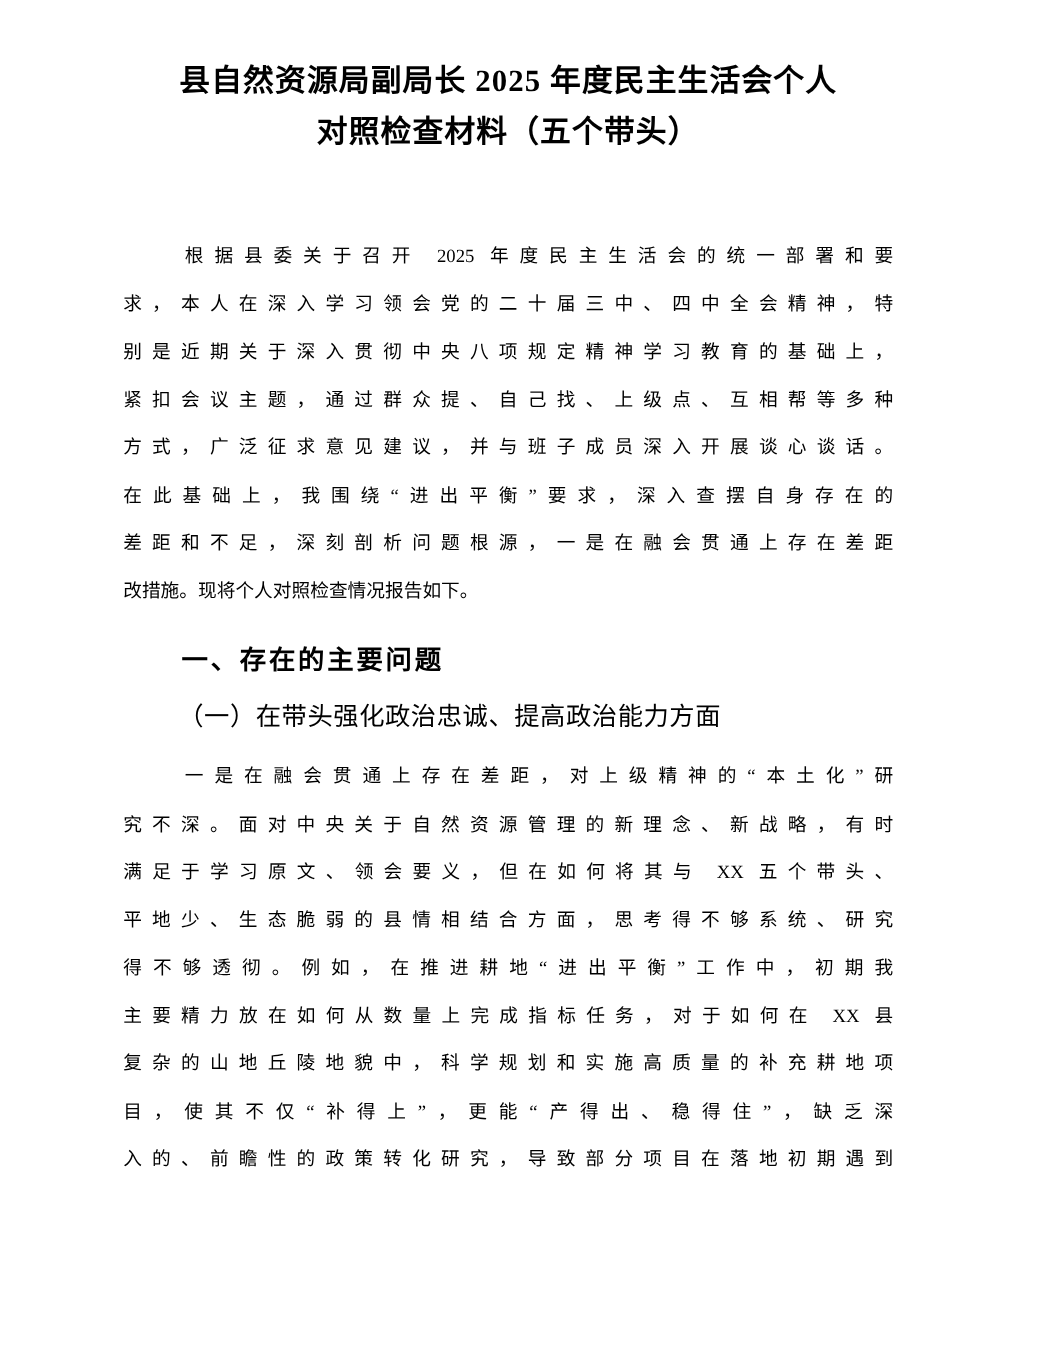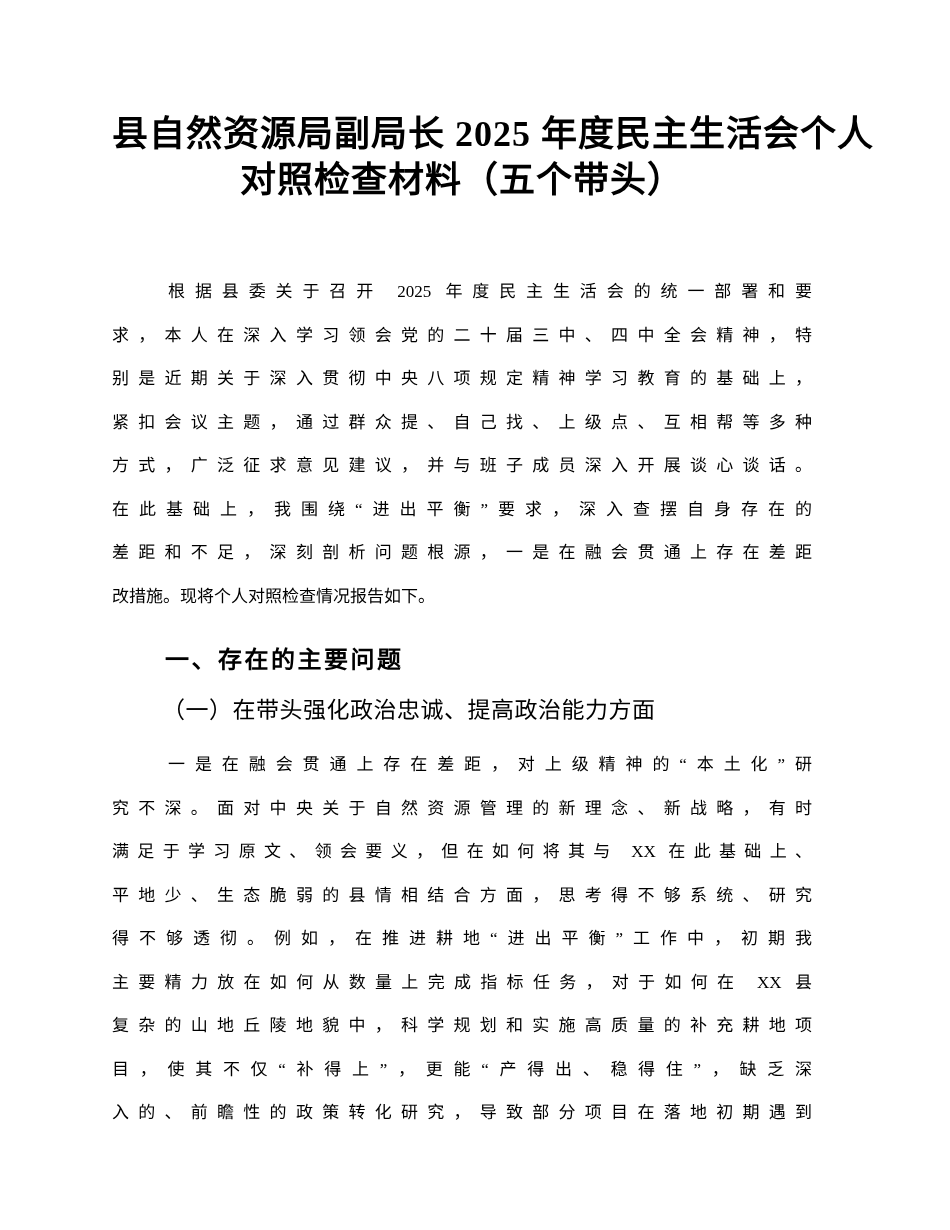--- a/index.html
+++ b/index.html
@@ -12,23 +12,23 @@
     height: 1230px;
     overflow: hidden;
     color: #000000;
     font-family: "Liberation Serif", "DejaVu Serif", serif;
   }
   .page {
     margin-left: 112px;
     width: 700px;
   }
   .doc-title {
-    padding-top: 111px;
+    padding-top: 52px;
     font-weight: 700;
-    font-size: 36px;
+    font-size: 28px;
     line-height: 46px;
     text-align: center;
     letter-spacing: 1px;
   }
   .doc-title-line {
     white-space: nowrap;
   }
   .paragraph {
     font-size: 17px;
   }
@@ -93,21 +93,21 @@
       <div class="line no-fill"><span class="seg">改措施。现将个人对照检查情况报告如下。</span></div>
     </div>
 
   <div class="heading1">一、存在的主要问题</div>
 
   <div class="heading2">（一）在带头强化政治忠诚、提高政治能力方面</div>
 
   <div class="paragraph second">
       <div class="line indent"><span class="seg bold">一是在融会贯通上存在差距，对上级精神的“本土化”研</span></div>
       <div class="line"><span class="seg bold">究不深。</span><span class="seg">面对中央关于自然资源管理的新理念、新战略，有时</span></div>
-      <div class="line"><span class="seg">满足于学习原文、领会要义，但在如何将其与 XX 在此基础上、</span></div>
+      <div class="line"><span class="seg">满足于学习原文、领会要义，但在如何将其与 XX 五个带头、</span></div>
       <div class="line"><span class="seg">平地少、生态脆弱的县情相结合方面，思考得不够系统、研究</span></div>
       <div class="line"><span class="seg">得不够透彻。例如，在推进耕地“进出平衡”工作中，初期我</span></div>
       <div class="line"><span class="seg">主要精力放在如何从数量上完成指标任务，对于如何在 XX 县</span></div>
       <div class="line"><span class="seg">复杂的山地丘陵地貌中，科学规划和实施高质量的补充耕地项</span></div>
       <div class="line"><span class="seg">目，使其不仅“补得上”，更能“产得出、稳得住”，缺乏深</span></div>
       <div class="line"><span class="seg">入的、前瞻性的政策转化研究，导致部分项目在落地初期遇到</span></div>
     </div>
 
 </div>
 

